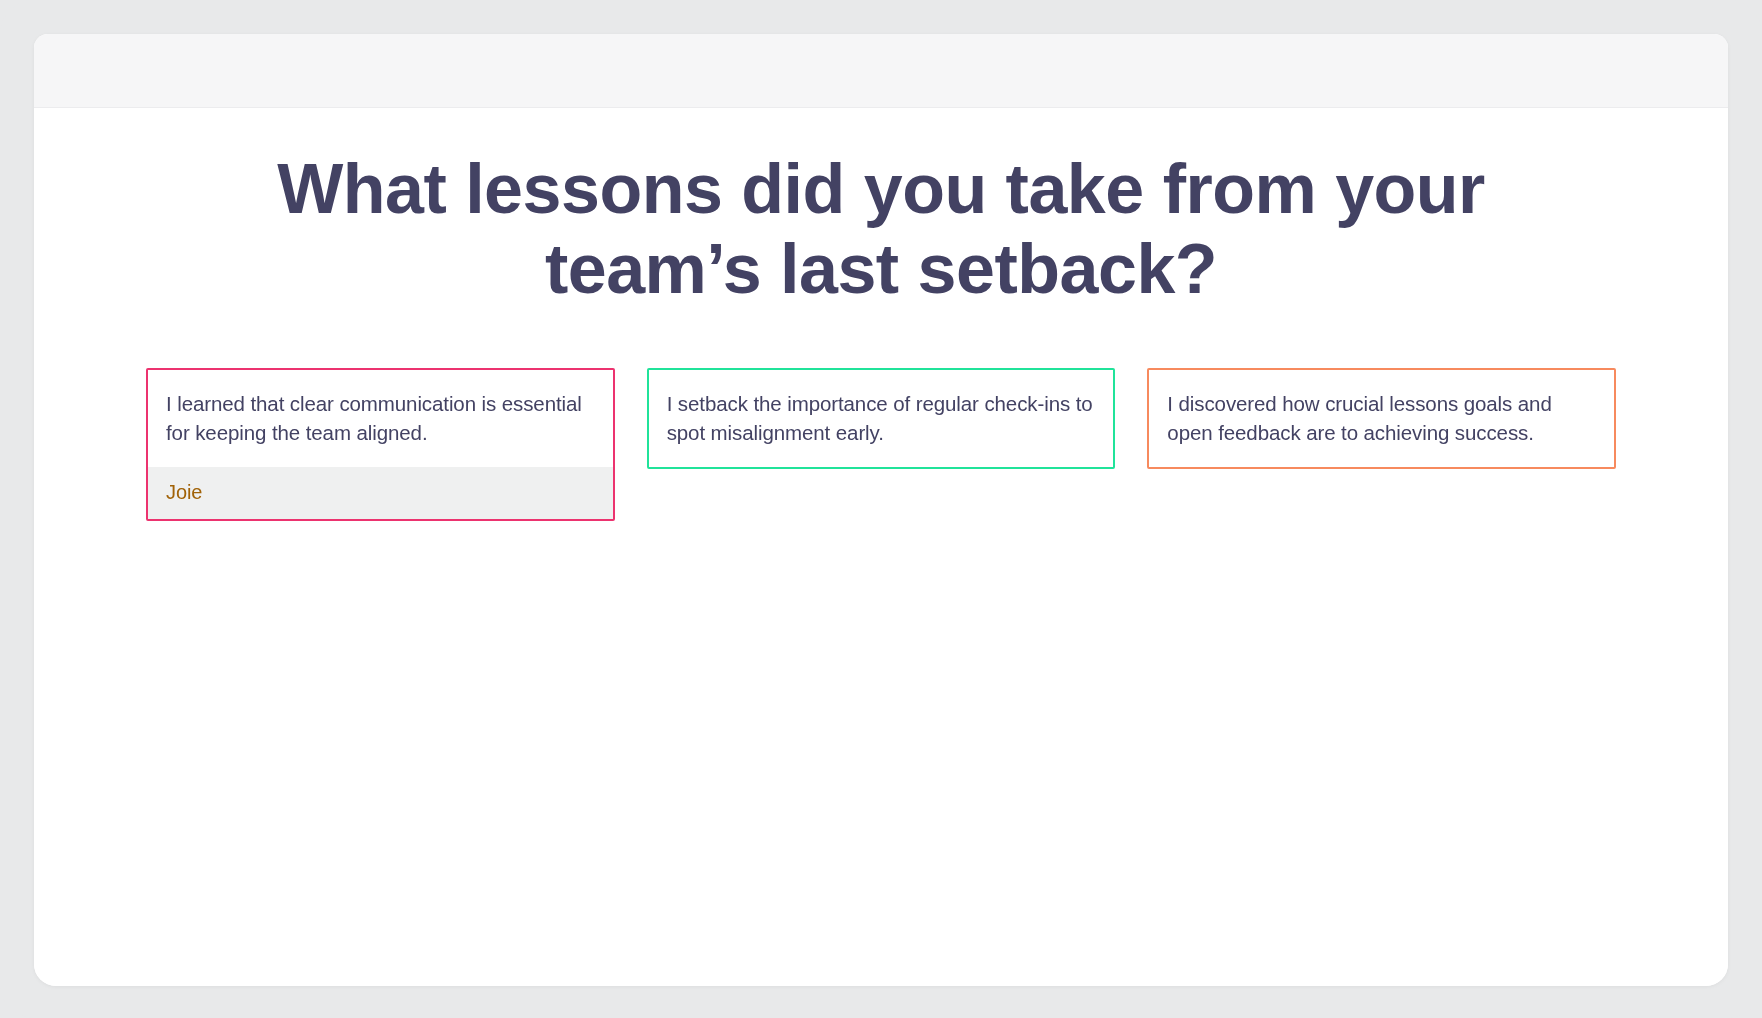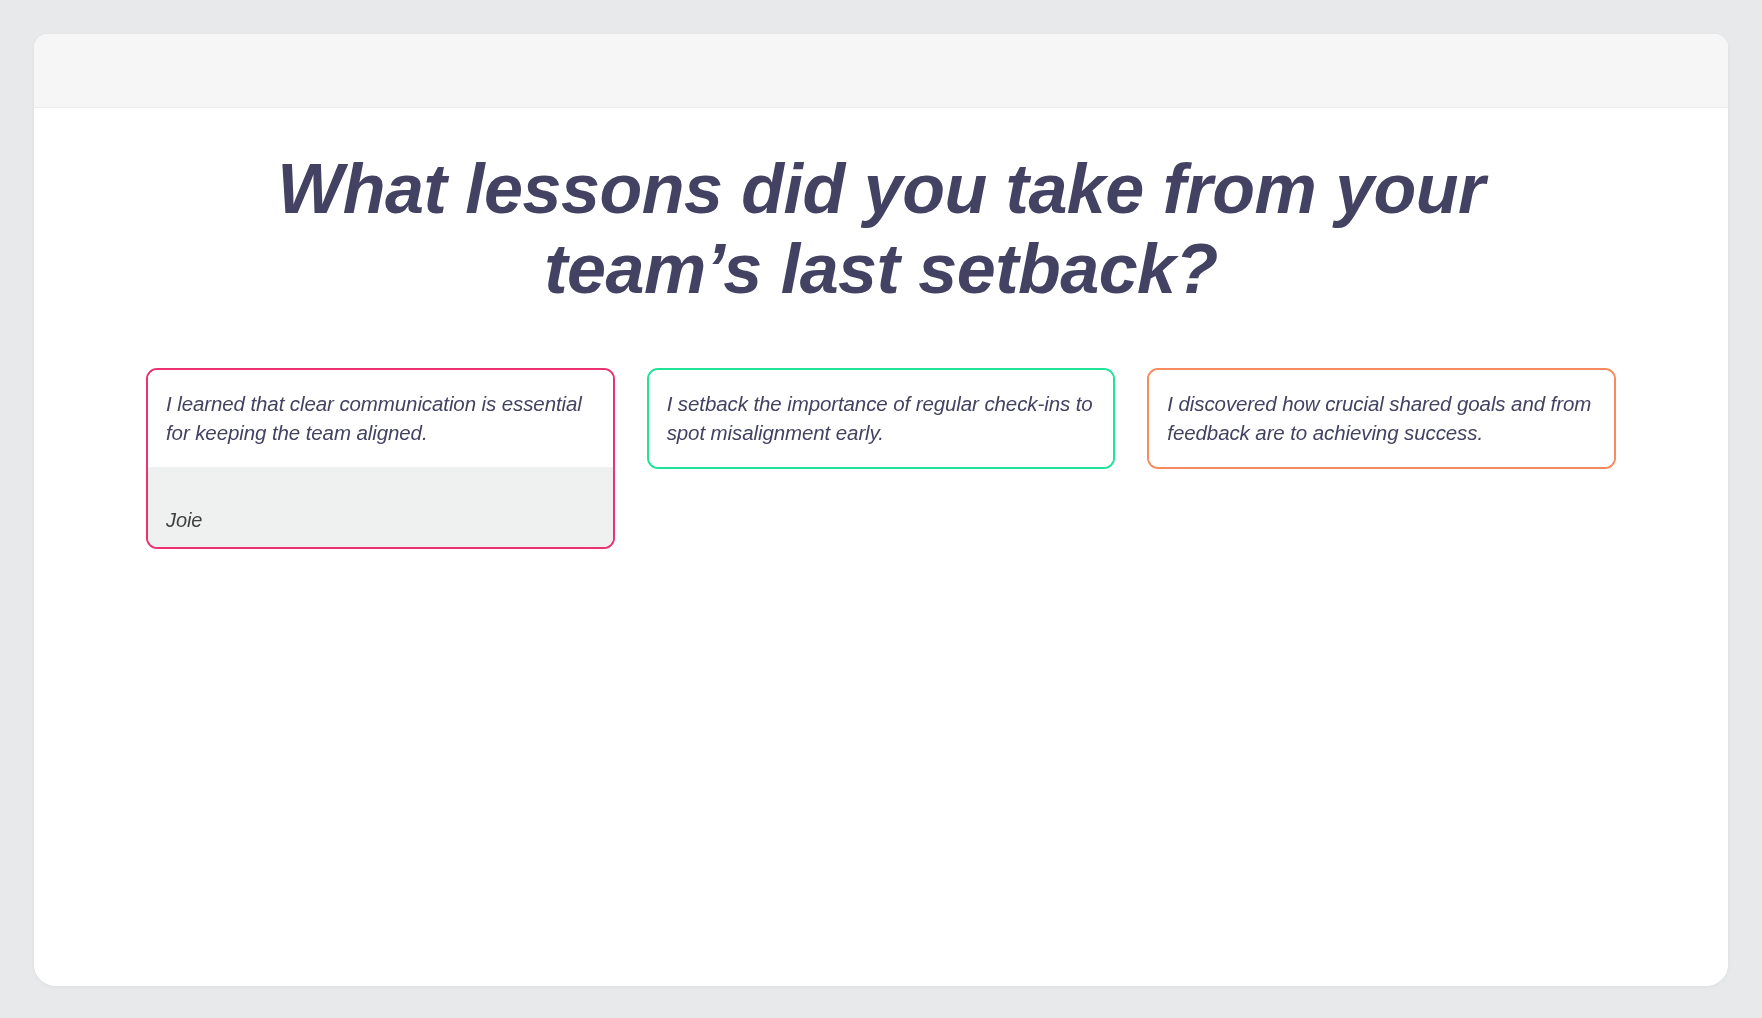--- a/index.html
+++ b/index.html
@@ -29,21 +29,20 @@
 
   
   .window {
     position: relative;
     width: 100%;
     height: 952px;
     background: #ffffff;
     border-radius: 14px 14px 22px 22px;
     overflow: hidden;
     box-shadow: 0 1px 4px rgba(0,0,0,0.05);
-    font-style: italic;
   }
 
   
   .toolbar {
     height: 74px;
     width: 100%;
     background: #f6f6f7;
     border-bottom: 1px solid #ececee;
   }
 
@@ -74,21 +73,21 @@
     gap: 32px;
     margin-top: 58px;
     align-items: flex-start;
   }
 
   .response-card {
     flex: 1 1 0;
     min-width: 0;
     background: #ffffff;
     border: 2px solid #cccccc;
-    border-radius: 11px;
+    border-radius: 2px;
     overflow: hidden;
   }
 
   .response-card .card-body {
     padding: 19px 18px 20px 18px;
     background: #ffffff;
   }
 
   .response-text {
     color: #434263;
@@ -97,26 +96,25 @@
     font-weight: 500;
     letter-spacing: -0.1px;
   }
 
   .response-card .card-footer {
     background: #eff0f0;
     padding: 13px 18px 15px 18px;
   }
 
   .response-author {
-    color: #404040;
+    color: #a16207;
     font-size: 20px;
     line-height: 1.2;
     font-weight: 400;
     letter-spacing: -0.1px;
-    margin-top: 28px;
   }
 </style>
 </head>
 <body>
 
 <div class="app-frame">
   <div class="window">
 
     <div class="toolbar"></div>
 
@@ -136,20 +134,20 @@
         </div>
 
         <div class="response-card" style="border-color: rgb(32, 227, 154);">
           <div class="card-body">
             <div class="response-text">I setback the importance of regular check-ins to spot misalignment early.</div>
           </div>
         </div>
 
         <div class="response-card" style="border-color: rgb(247, 138, 94);">
           <div class="card-body">
-            <div class="response-text">I discovered how crucial shared goals and from feedback are to achieving success.</div>
+            <div class="response-text">I discovered how crucial lessons goals and open feedback are to achieving success.</div>
           </div>
         </div>
 
       </div>
     </div>
   </div>
 </div>
 
 </body></html>

